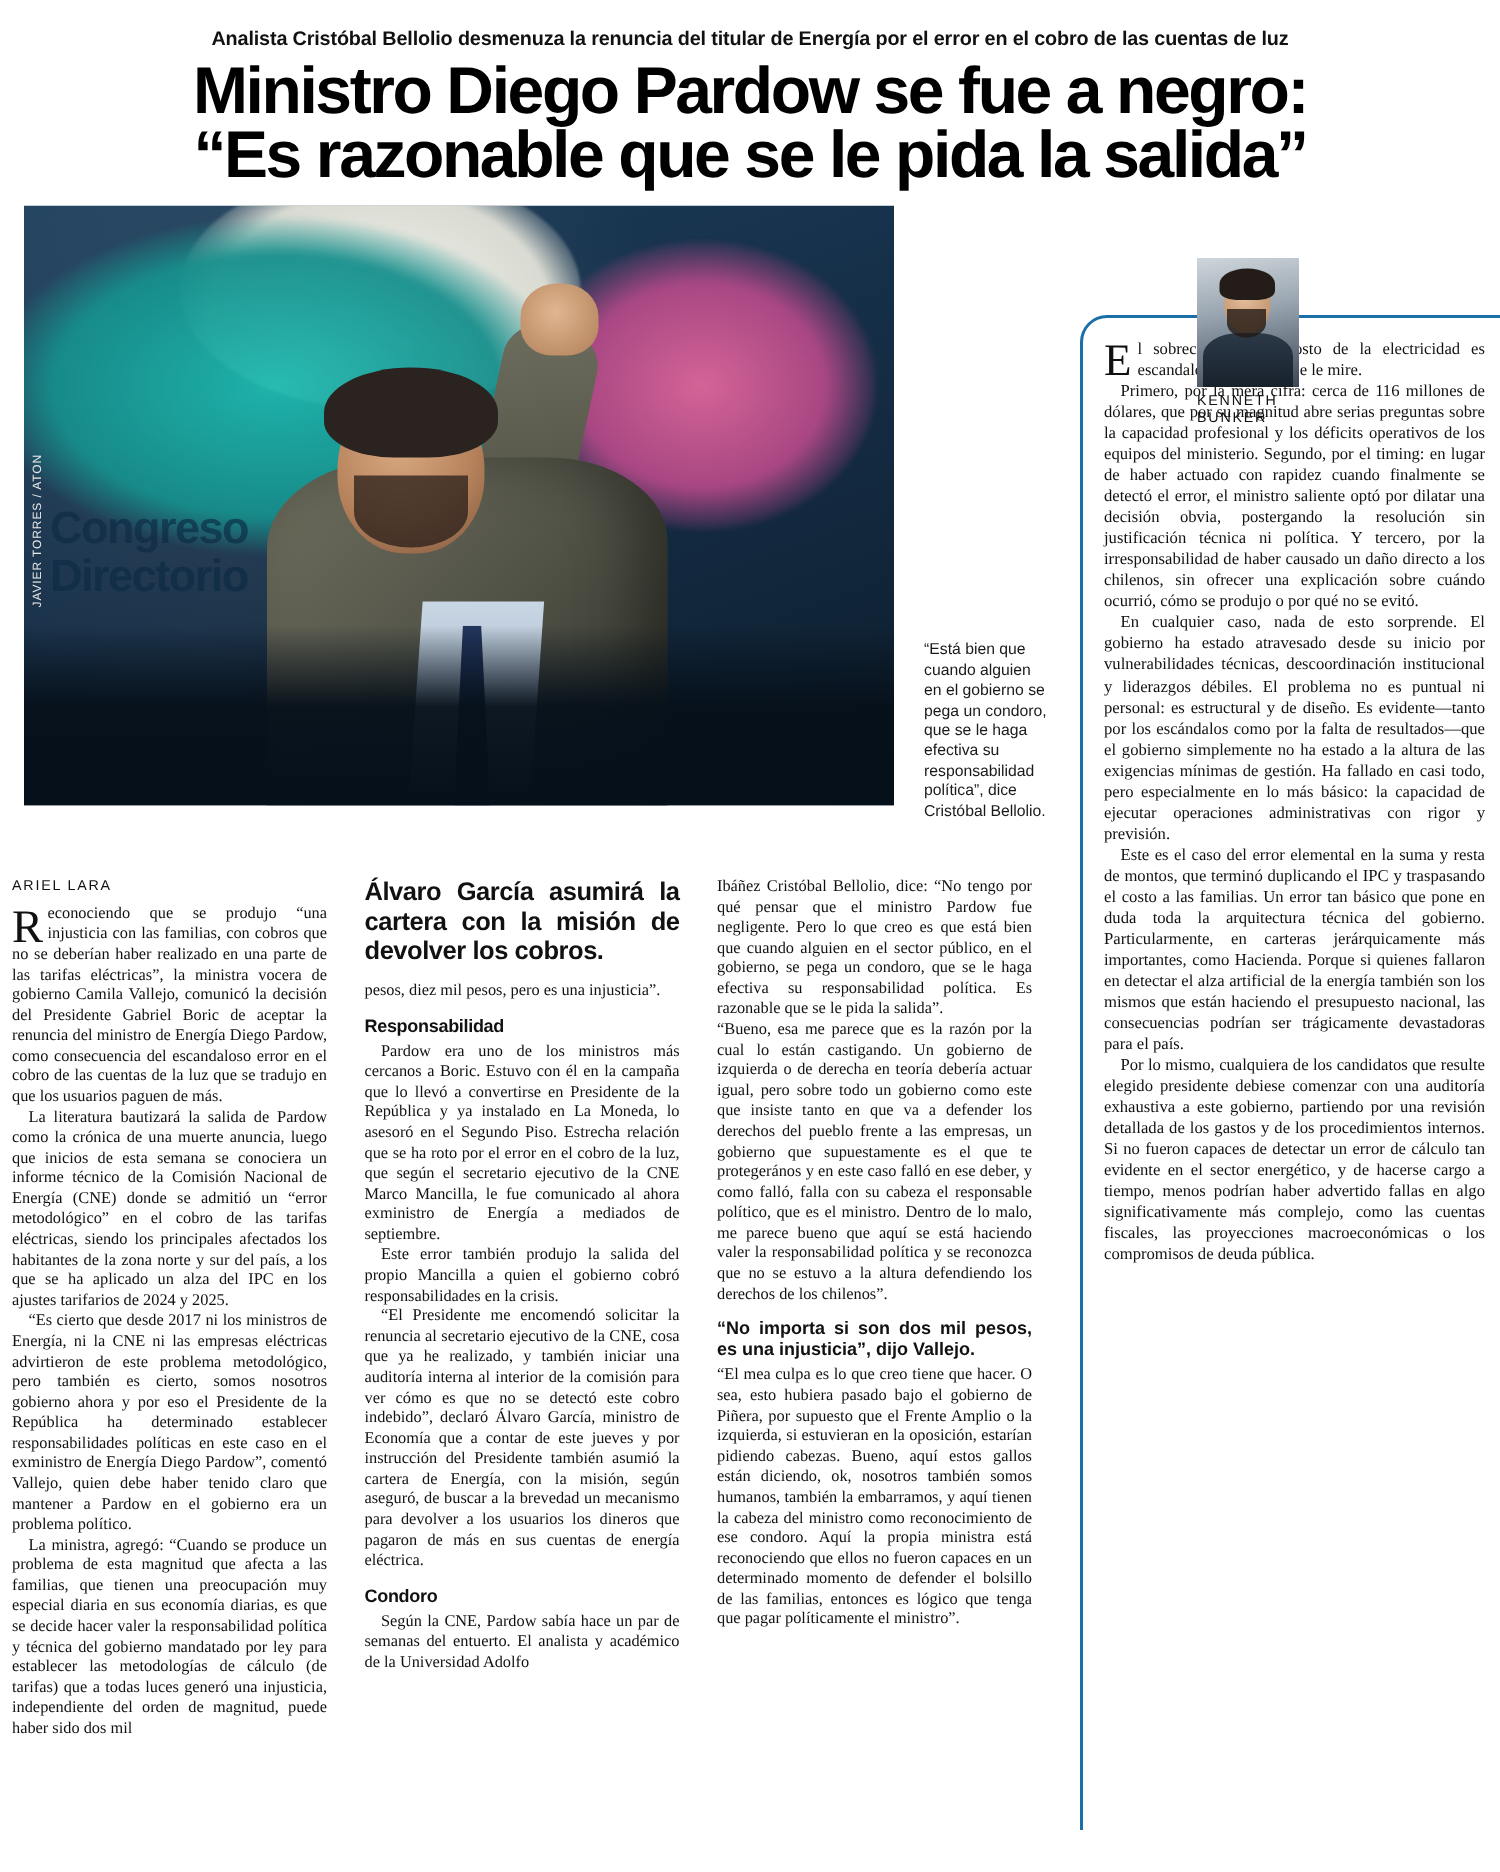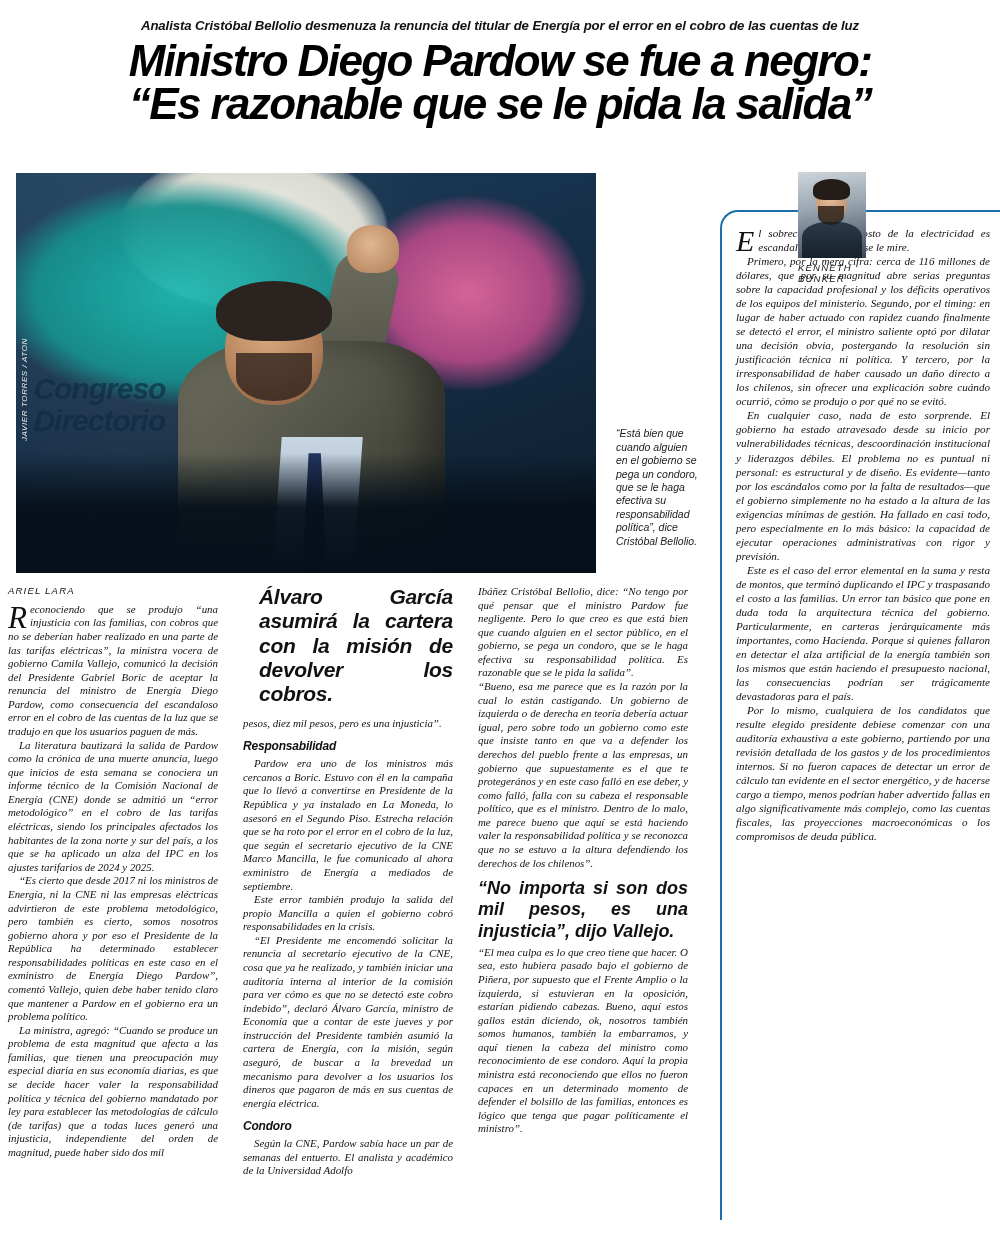--- a/index.html
+++ b/index.html
@@ -3,21 +3,21 @@
 <meta charset="utf-8">
 <style>
   html, body { margin:0; padding:0; }
   body {
     width:1000px; height:1248px;
     background:#ffffff;
     font-family:"Liberation Serif", serif;
     color:#111;
     overflow:hidden;
   }
-  .page { position:relative; width:1000px; height:1248px; box-sizing:border-box; padding:14px 16px 0 16px;font-style:italic; }
+  .page { position:relative; width:1000px; height:1248px; box-sizing:border-box; padding:14px 16px 0 16px; }
 
   
   .kicker {
     font-family:"Liberation Sans", sans-serif;
     font-size:13.2px;
     font-weight:700;
     letter-spacing:-0.1px;
     text-align:center;
     color:#111;
     margin:4px 0 6px 0;
@@ -36,21 +36,20 @@
   }
   .headline .l1 { display:block; font-size:44px; }
   .headline .l2 { display:block; font-size:44px; }
 
   
   .topzone { position:relative; height:420px; }
 
   .photo-wrap {
     position:absolute; left:0; top:0; width:580px; height:400px;
     overflow:hidden;
-    margin-top:36px;
   }
   .photo {
     position:absolute; inset:0;
     background:
       radial-gradient(circle at 26% 30%, rgba(255,255,255,0.10), rgba(0,0,0,0) 55%),
       linear-gradient(160deg,#1d3f5c 0%, #16304a 40%, #0d1d2c 100%);
   }
   .ph-teal {
     position:absolute; left:-4%; top:2%; width:66%; height:56%;
     background:radial-gradient(ellipse at 50% 50%, #1fb9b0 0%, #178f8c 55%, rgba(14,60,78,0) 72%);
@@ -206,30 +205,30 @@
   .dropcap {
     float:left; font-family:"Liberation Serif", serif;
     font-size:31px; line-height:25px; padding:2px 3px 0 0;
   }
   h3.sub {
     font-family:"Liberation Sans", sans-serif;
     font-size:12px; font-weight:700; margin:9px 0 3px 0; letter-spacing:-.2px;
   }
   .lead-sans {
     font-family:"Liberation Sans", sans-serif;
-    font-weight:700; font-size:21px; line-height:1.16; letter-spacing:-.3px;
-    margin:0 0 10px 16px;
+    font-weight:700; font-size:17px; line-height:1.16; letter-spacing:-.3px;
+    margin:0 0 10px 0;
   }
   .q-bold {
     font-family:"Liberation Sans", sans-serif;
     font-weight:700; font-size:11.6px; line-height:1.2; margin:7px 0 4px 0;
   }
   .q-bold2 {
     font-family:"Liberation Sans", sans-serif;
-    font-weight:700; font-size:18px; line-height:1.18; margin:8px 0 4px 0;
+    font-weight:700; font-size:12px; line-height:1.18; margin:8px 0 4px 0;
   }
 </style>
 </head>
 <body>
 
 <div class="page">
 
   <div class="kicker">Analista Cristóbal Bellolio desmenuza la renuncia del titular de Energía por el error en el cobro de las cuentas de luz</div>
 
   <h1 class="headline">

